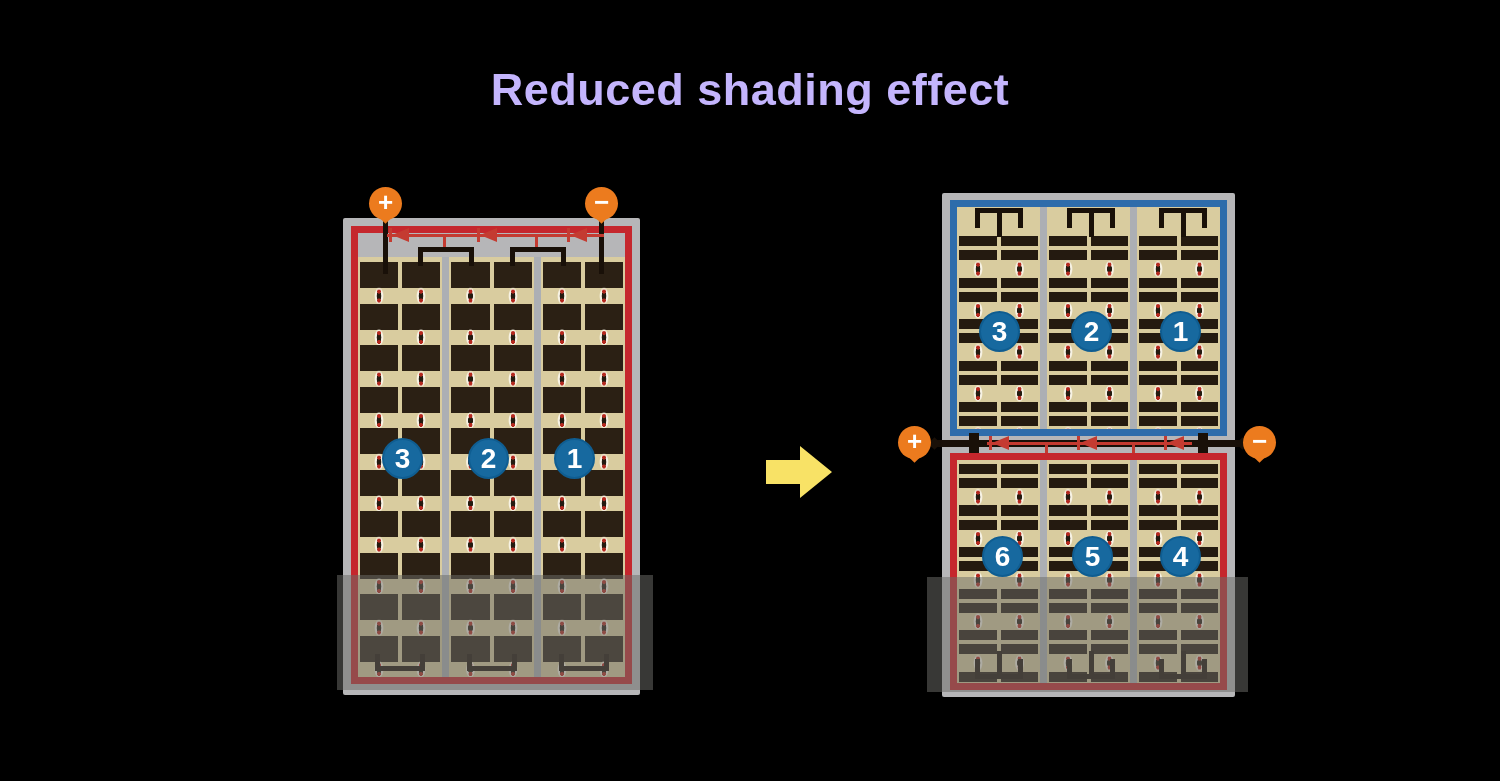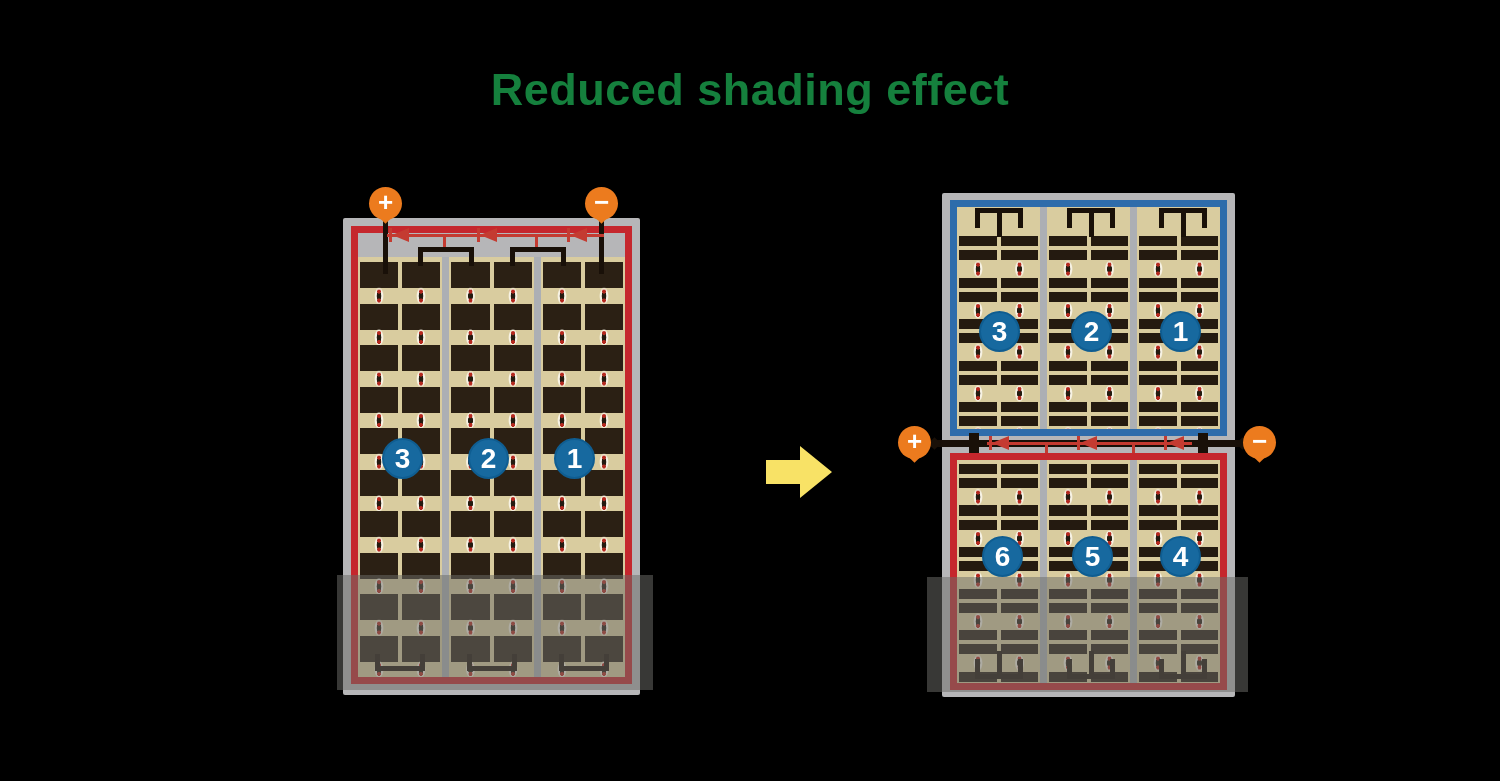--- a/index.html
+++ b/index.html
@@ -3,21 +3,21 @@
 <meta charset="utf-8">
 <style>
   html,body{margin:0;padding:0;background:#000;}
   #stage{
     position:relative;width:1500px;height:781px;background:#000;overflow:hidden;
     font-family:"Liberation Sans","DejaVu Sans",sans-serif;
   }
   
   .title{
     position:absolute;left:0;top:64px;width:100%;text-align:center;
-    color:#15803d;font-size:45px;font-weight:bold;letter-spacing:.5px;
+    color:#c4b5fd;font-size:45px;font-weight:bold;letter-spacing:.5px;
   }
   
   .panel{position:absolute;}
   .frame{position:absolute;background:#b6b6b8;border-radius:2px;}
   .wireborder{position:absolute;box-sizing:border-box;}
   .red-border{border:7px solid #c5272d;}
   .blue-border{border:7px solid #2e6cab;}
   .beige{position:absolute;background:#d9cc9f;display:flex;}
   .sep{width:7px;background:#acafb4;flex:0 0 auto;}
   .group{flex:1 1 0;display:flex;gap:4px;padding:0 2px;box-sizing:border-box;}

